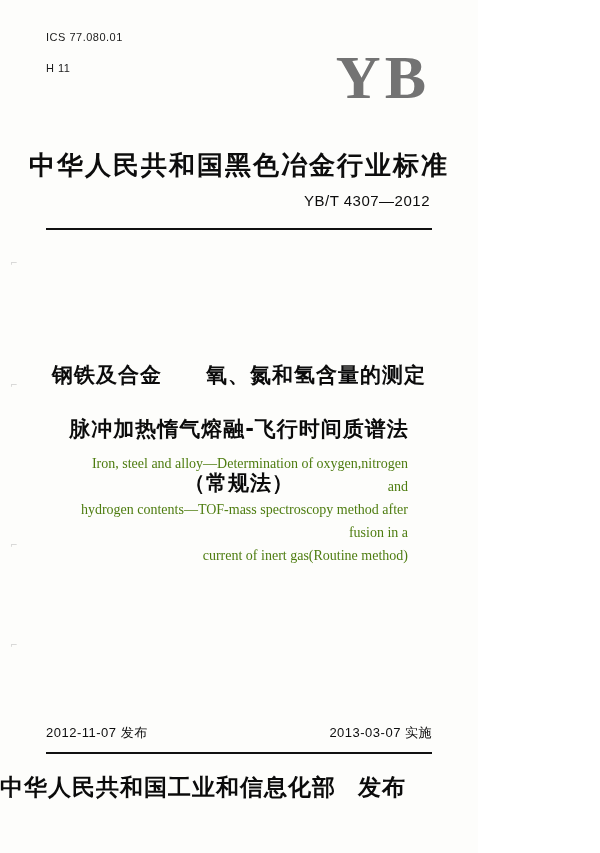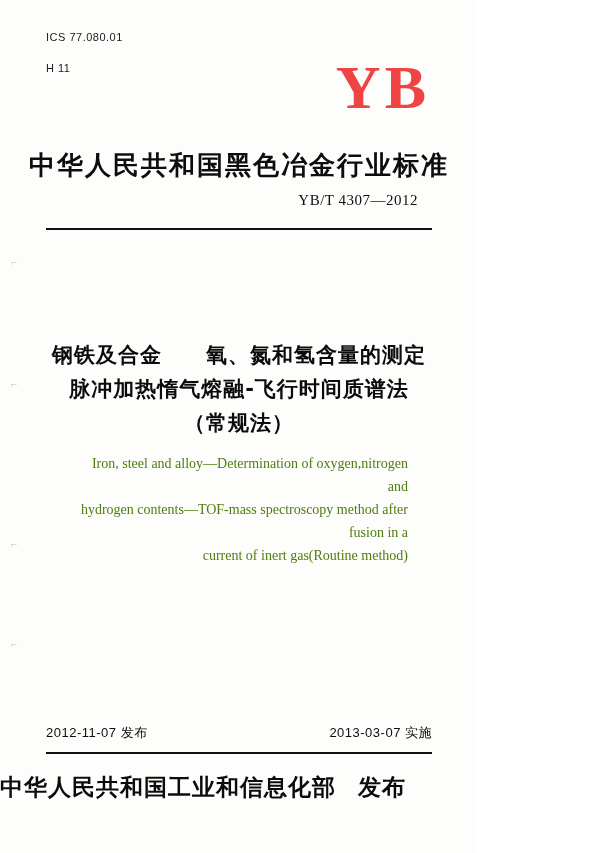--- a/index.html
+++ b/index.html
@@ -34,49 +34,49 @@
     color: #1a1a1a;
   }
   .ics-block .ics-line2 {
     margin-top: 12px;
   }
 
   
   .yb-logo {
     position: absolute;
     right: 48px;
-    top: 56px;
+    top: 46px;
     font-family: "Liberation Serif", serif;
     font-weight: bold;
     font-size: 62px;
     letter-spacing: 4px;
-    color: #ef4444;
+    color: #737373;
     line-height: 1;
   }
 
   
   .std-title {
     position: absolute;
     left: 0;
     right: 0;
     top: 148px;
     text-align: center;
     font-family: "DejaVu Sans", sans-serif;
     font-weight: bold;
     font-size: 26px;
     letter-spacing: 2px;
     color: #0d0d0d;
   }
 
   
   .std-number {
     position: absolute;
-    right: 60px;
+    right: 48px;
     top: 192px;
-    font-family: Liberation Serif, serif;
+    font-family: Liberation Sans, sans-serif;
     font-size: 15px;
     letter-spacing: 0.5px;
     color: #0d0d0d;
   }
 
   
   .rule-top {
     position: absolute;
     left: 46px;
     right: 46px;
@@ -93,20 +93,21 @@
     text-align: center;
     font-family: "DejaVu Sans", sans-serif;
     font-weight: bold;
     font-size: 21px;
     line-height: 34px;
     letter-spacing: 1px;
     color: #0b0b0b;
   }
   .cn-title div {
     white-space: pre;
+    margin-top: 20px;
   }
 
   
   .en-title {
     position: absolute;
     left: 70px;
     right: 70px;
     top: 452px;
     text-align: right;
     font-family: "Liberation Serif", serif;

